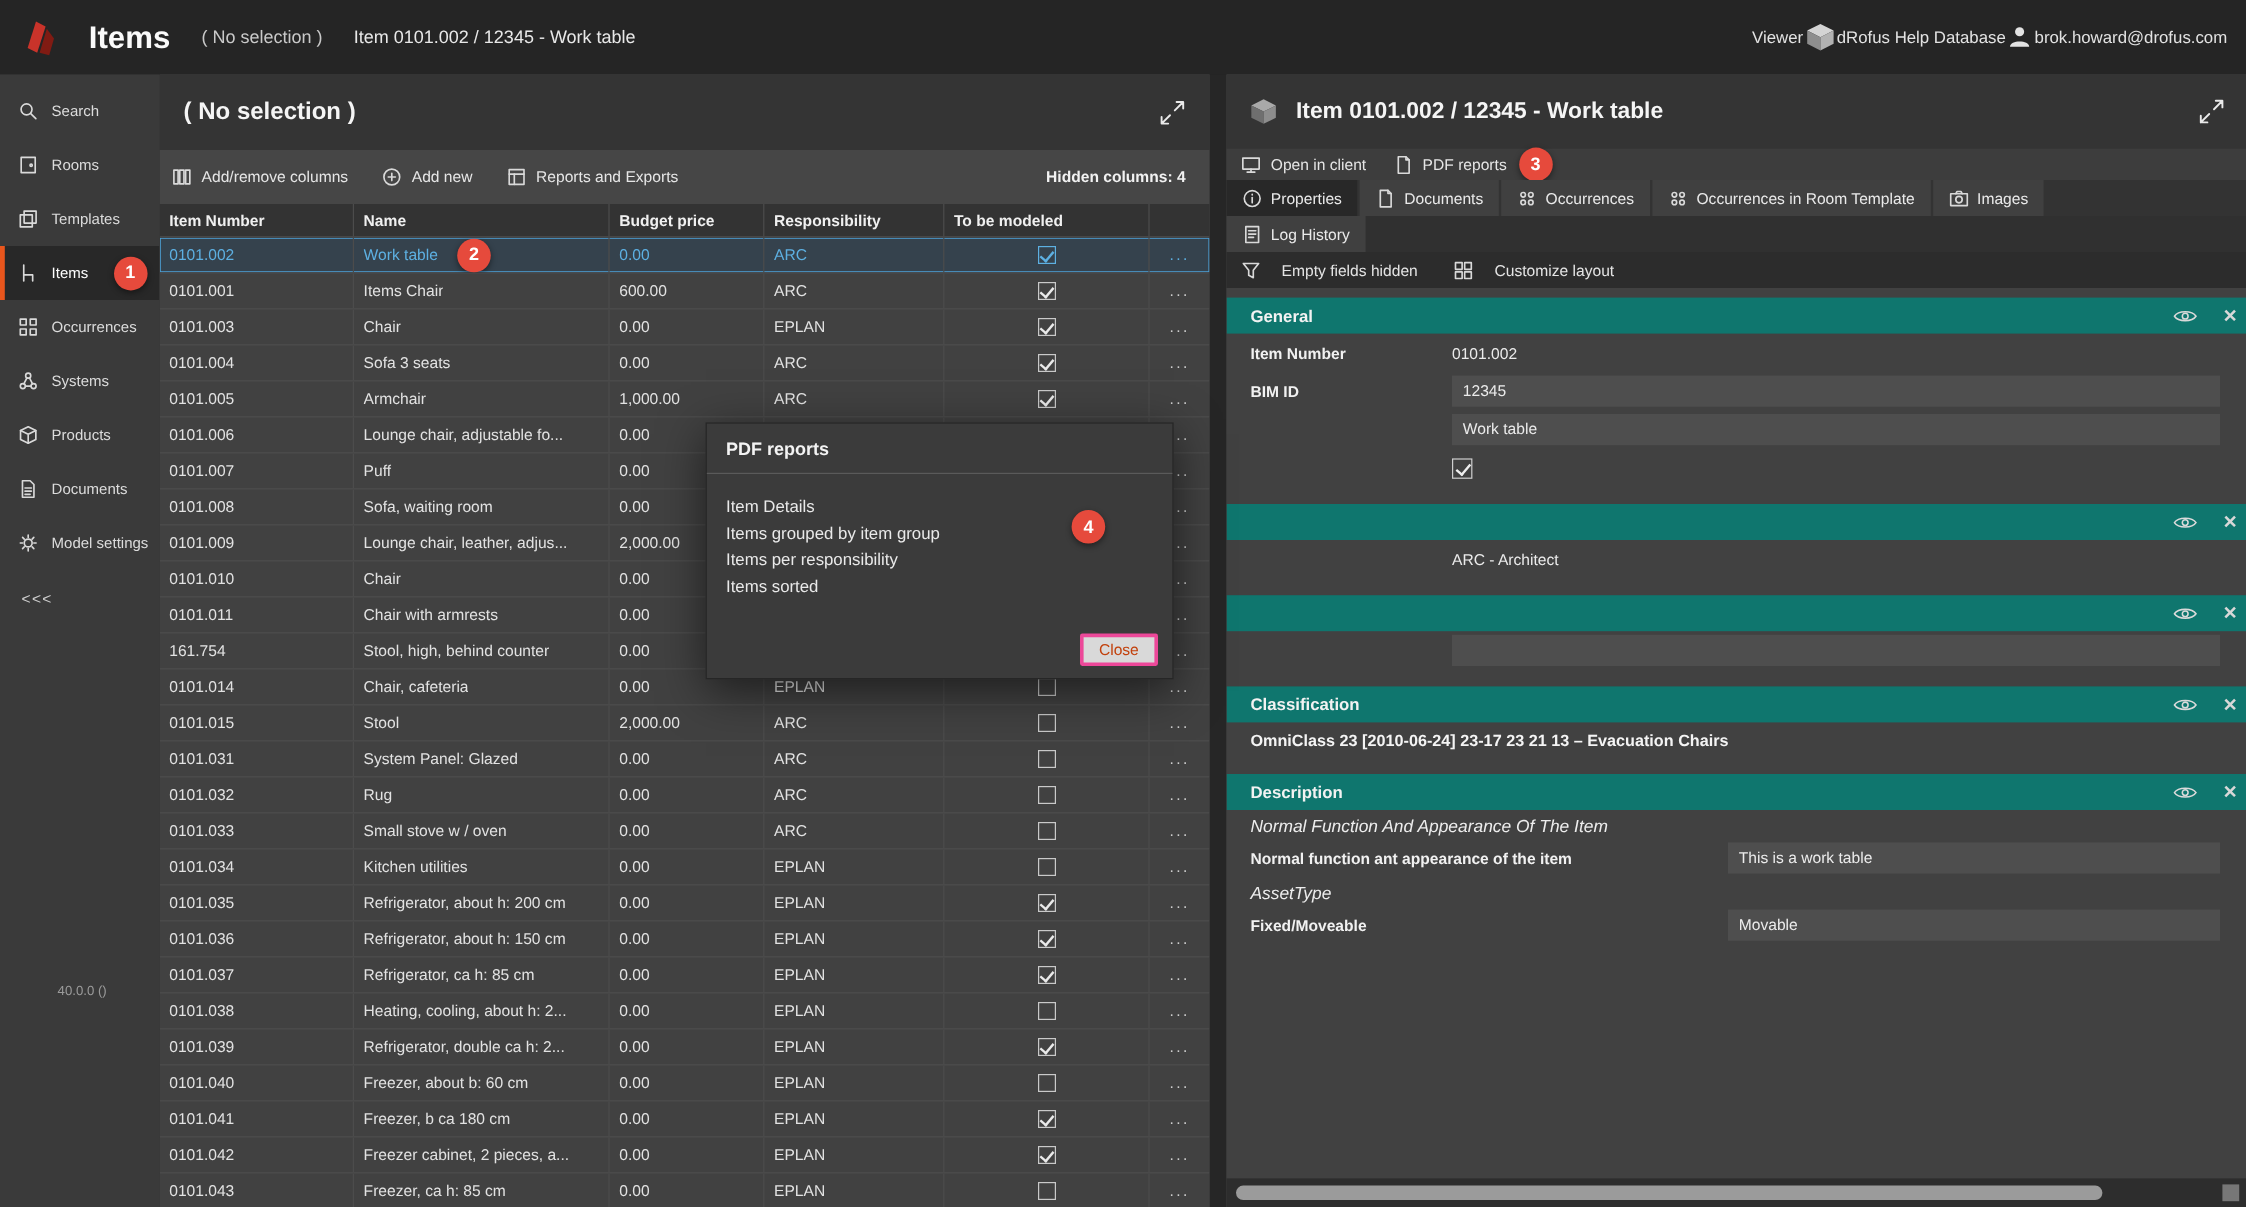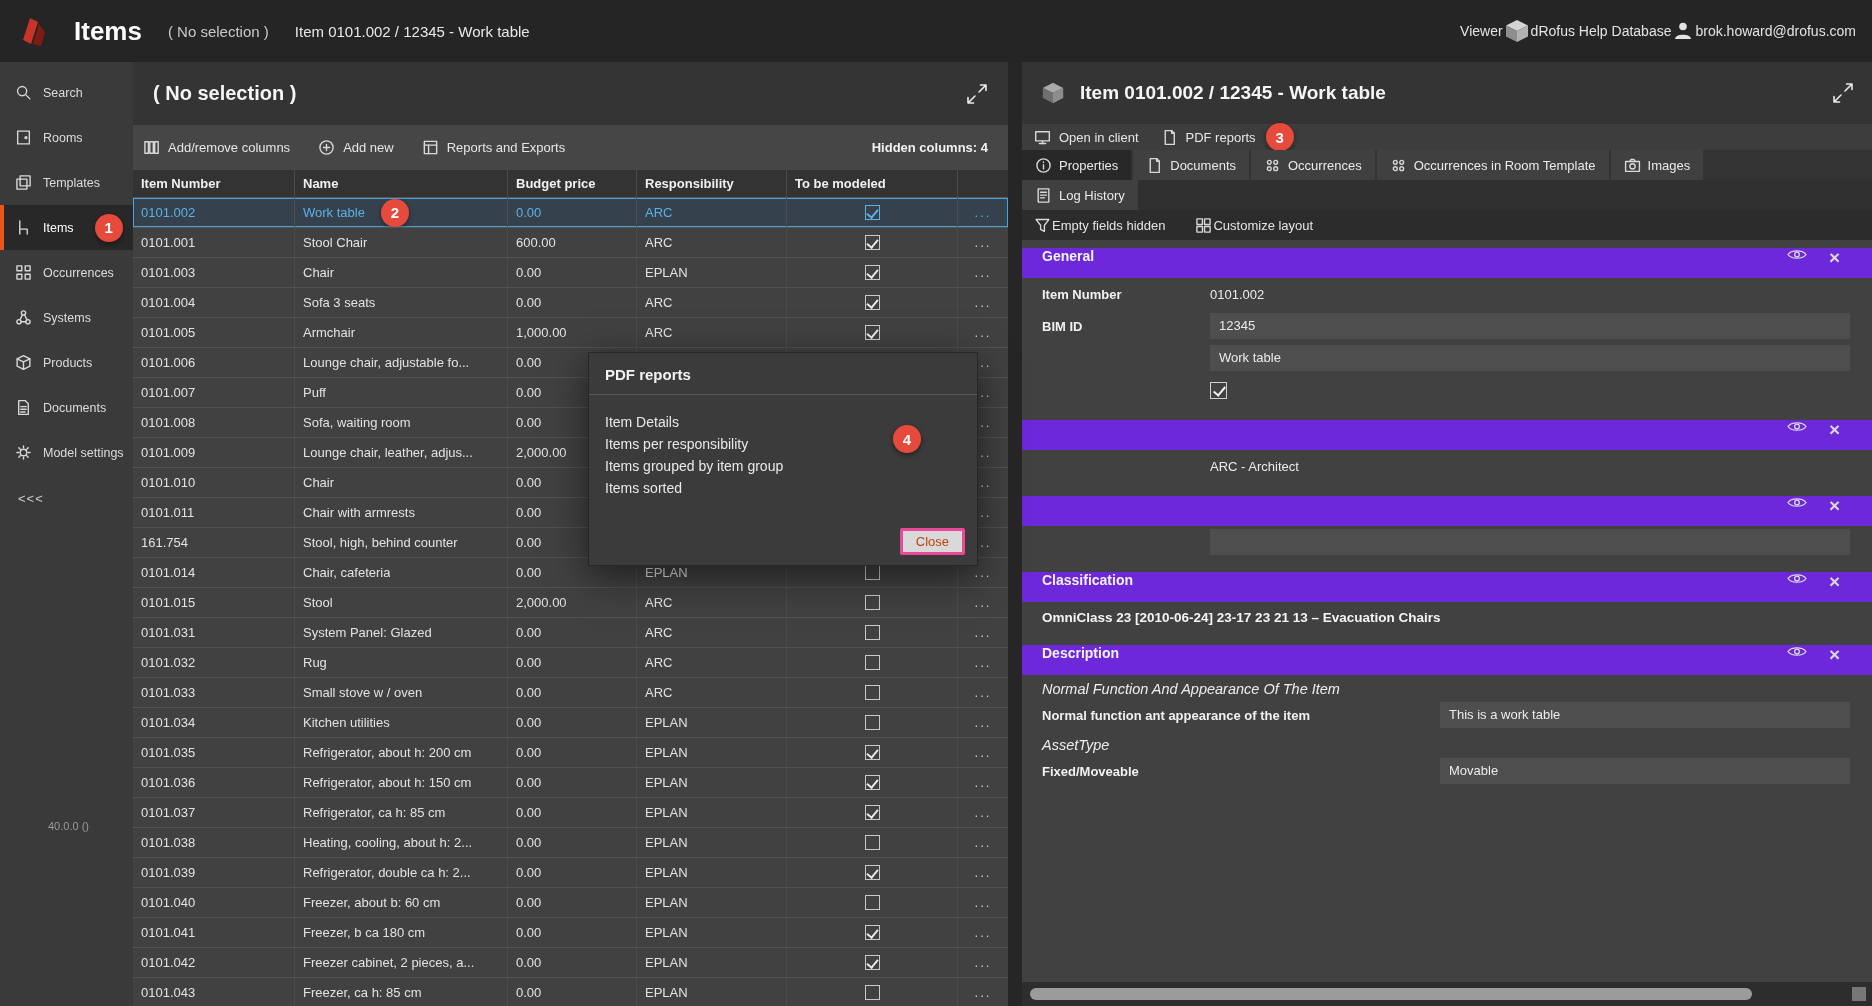--- a/index.html
+++ b/index.html
@@ -68,25 +68,25 @@
   .dtitle{font-size:19px;font-weight:bold;color:#f5f5f5}
   .dheader .expand{margin-left:auto}
   .dtoolbar{height:26px;background:#3d3d3d;display:flex;align-items:center;padding:0 12px;gap:22px;font-size:13px}
   .grp{display:flex;align-items:center;gap:10px}
   .tabs{height:30px;background:#333;display:flex;gap:2px}
   .tab{display:inline-flex;align-items:center;gap:7px;padding:0 13px;background:#404040;font-size:13px;color:#eaeaea}
   .tab.active{background:#282828}
   .tabs2{height:30px;background:#303030;display:flex;gap:2px}
   .filterbar{height:30px;background:#2c2c2c;display:flex;align-items:center;gap:30px;padding:0 12px;
              font-size:13px;color:#e4e4e4}
-  .fitem{display:flex;align-items:center;gap:1px}
+  .fitem{display:flex;align-items:center;gap:17px}
   .dcontent{position:absolute;left:0;top:178px;right:0;bottom:24px;background:#414141;overflow:hidden}
   .section{margin-bottom:14px}
   .section:first-child{margin-top:8px}
-  .section-header{height:30px;background:#6d28d9;display:flex;align-items:flex-start;padding:0 32px 0 20px;gap:22px}
+  .section-header{height:30px;background:#0f766e;display:flex;align-items:center;padding:0 8px 0 20px;gap:22px}
   .section-title{font-weight:bold;font-size:14px;color:#f2f2f2;margin-right:auto;min-height:1px}
   .hdr-x{font-size:19px;color:#d8d8d8;line-height:1;font-weight:bold}
   .frow{display:flex;align-items:center;min-height:32px;padding:0 22px 0 20px}
   .flabel{width:168px;flex-shrink:0;font-weight:bold;font-size:13px;color:#f1f1f1}
   .flabel.wide{width:398px}
   .fval{font-size:13px;color:#ebebeb}
   .finput{flex:1;height:26px;background:#4e4e4e;color:#ebebeb;font-size:13px;line-height:26px;
           padding:0 9px;overflow:hidden;white-space:nowrap}
   .cb2{width:17px;height:17px;border:1px solid #cfcfcf;position:relative}
   .cb2.checked:after{content:"";position:absolute;left:4.5px;top:1px;width:5px;height:10px;
@@ -298,21 +298,21 @@
           <div class="td col-budget">0.00</div>
           <div class="td col-resp">ARC</div>
           <div class="td col-mod">
             <div class="cb checked"></div>
           </div>
           <div class="td col-dots">...</div>
         </div>
         <div class="tr">
           <div class="td col-num">0101.001</div>
           <div class="td col-name">
-            <span class="nm">Stool Chair</span>
+            <span class="nm">Items Chair</span>
           </div>
           <div class="td col-budget">600.00</div>
           <div class="td col-resp">ARC</div>
           <div class="td col-mod">
             <div class="cb checked"></div>
           </div>
           <div class="td col-dots">...</div>
         </div>
         <div class="tr">
           <div class="td col-num">0101.003</div>
@@ -845,19 +845,19 @@
   <div class="hscroll">
     <div class="hthumb"></div>
     <div class="hcorner"></div>
   </div>
 </div>
 
 <div class="dialog">
   <div class="dialog-title">PDF reports</div>
   <div class="dialog-list" id="dialog-list">
       <div class="dialog-item">Item Details</div>
+      <div class="dialog-item">Items grouped by item group</div>
       <div class="dialog-item">Items per responsibility</div>
-      <div class="dialog-item">Items grouped by item group</div>
       <div class="dialog-item">Items sorted</div>
     </div>
   <span class="badge dialog-badge">4</span>
   <button class="dialog-close">Close</button>
 </div>
 
 </body></html>

